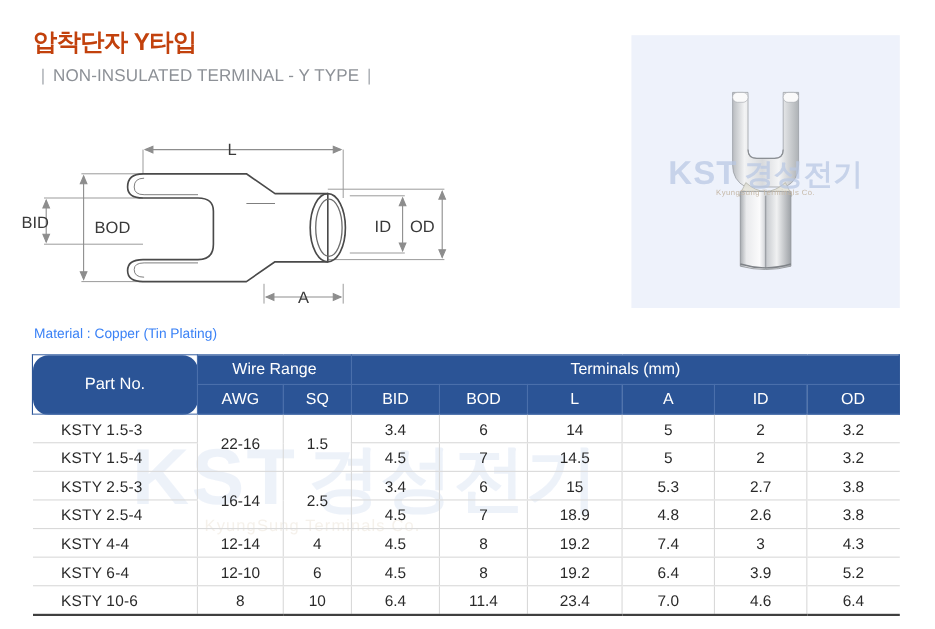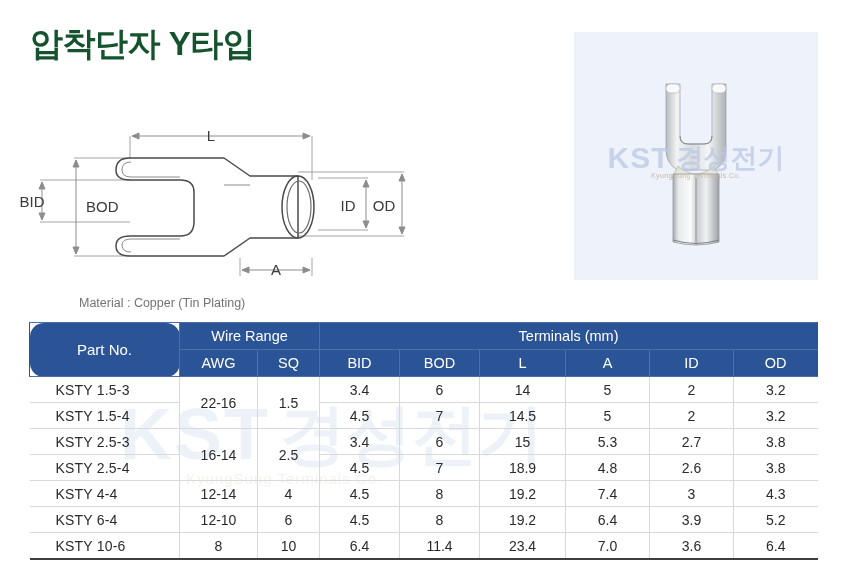--- a/index.html
+++ b/index.html
@@ -17,23 +17,23 @@
   }
 
   
   #title-block {
     position: absolute;
     left: 30px;
     top: 26px;
     width: 520px;
   }
   #page-title {
-    font-size: 33px;
+    font-size: 22px;
     font-weight: bold;
-    color: #14532d;
+    color: #c2410c;
     letter-spacing: -0.5px;
     line-height: 1.1;
     margin: 0;
   }
   #page-subtitle {
     margin-top: 11px;
     font-size: 15.5px;
     color: #8d9197;
     letter-spacing: 0.1px;
     white-space: nowrap;
@@ -104,22 +104,21 @@
     width: 430px;
     height: 182px;
   }
 
   
   #material-note {
     position: absolute;
     left: 31px;
     top: 296px;
     font-size: 12.5px;
-    color: #737373;
-    margin-left: 48px;
+    color: #3b82f6;
   }
 
   
   #table-watermark {
     position: absolute;
     left: 120px;
     top: 400px;
     width: 560px;
     height: 120px;
     pointer-events: none;
@@ -203,20 +202,23 @@
   }
   #spec-table .merge-cell {
     border-left: 1px solid #d9d9d9;
   }
 </style>
 </head>
 <body>
 
 <div id="title-block">
   <h1 id="page-title">압착단자 Y타입</h1>
+  <div id="page-subtitle">
+    <span class="sub-bar">|</span><span>NON-INSULATED TERMINAL - Y TYPE</span><span class="sub-bar">|</span>
+  </div>
 </div>
 
 <div id="product-photo">
   <svg id="terminal-photo-svg" viewBox="0 0 244 248">
     <defs>
       <linearGradient id="metalV" x1="0" y1="0" x2="1" y2="0">
         <stop offset="0%" stop-color="#b9bcc0"></stop>
         <stop offset="18%" stop-color="#f2f3f4"></stop>
         <stop offset="45%" stop-color="#d8dadd"></stop>
         <stop offset="70%" stop-color="#f4f5f6"></stop>
@@ -448,17 +450,17 @@
         <td class="cell-last">5.2</td>
       </tr>
       <tr>
         <td class="cell-partno">KSTY  10-6</td>
         <td class="merge-cell">8</td>
         <td class="merge-cell">10</td>
         <td>6.4</td>
         <td>11.4</td>
         <td>23.4</td>
         <td>7.0</td>
-        <td>3.6</td>
+        <td>4.6</td>
         <td class="cell-last">6.4</td>
       </tr>
     </tbody>
 </table>
 
 </body></html>

